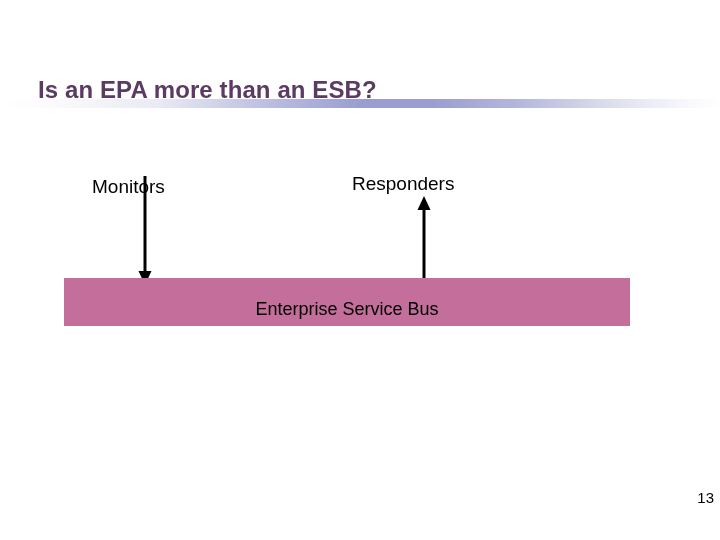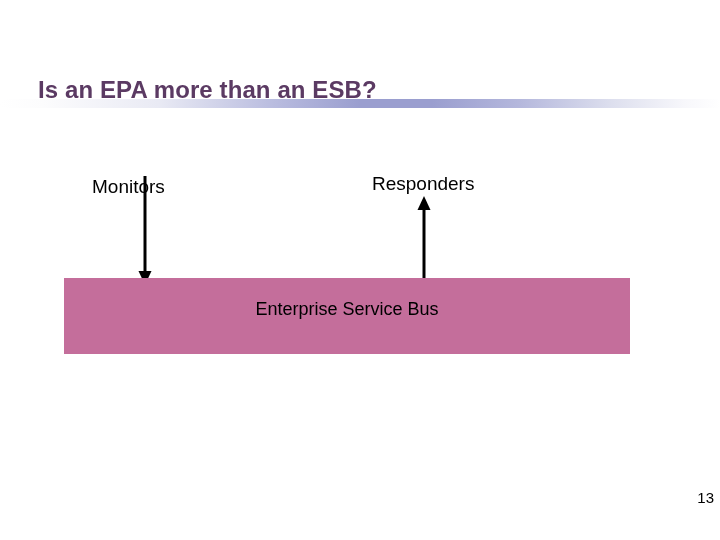--- a/index.html
+++ b/index.html
@@ -68,21 +68,21 @@
     font-size: 19px;
     color: #000000;
     white-space: nowrap;
     line-height: 1;
   }
   #label-monitors {
     left: 92px;
     top: 177px;
   }
   #label-responders {
-    left: 372px;
+    left: 352px;
     top: 174px;
   }
 
   
   .arrow-svg {
     position: absolute;
     overflow: visible;
   }
   #arrow-monitors-down {
     left: 131px;
@@ -96,21 +96,21 @@
     width: 28px;
     height: 90px;
   }
 
   
   #esb-bar {
     position: absolute;
     left: 64px;
     top: 278px;
     width: 566px;
-    height: 76px;
+    height: 48px;
     background: #c46e9b;
   }
   #esb-bar-label {
     position: absolute;
     left: 0;
     top: 0;
     width: 566px;
     height: 62px;
     display: flex;
     align-items: center;

